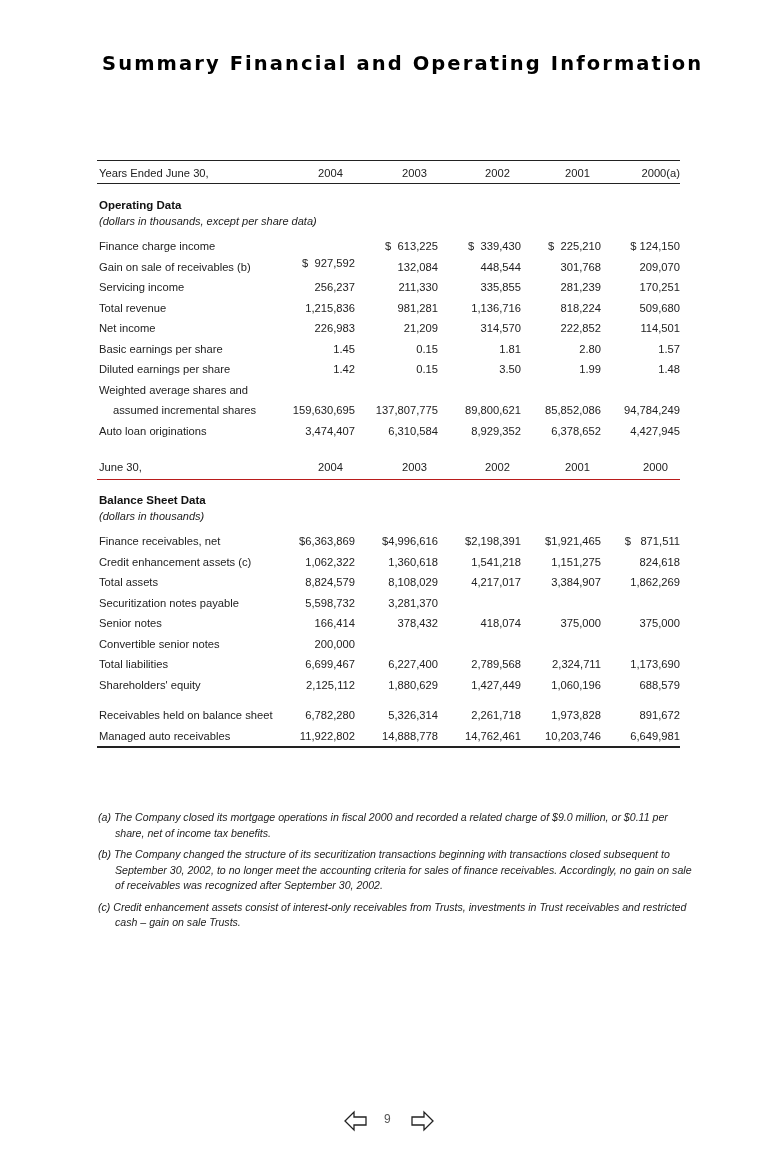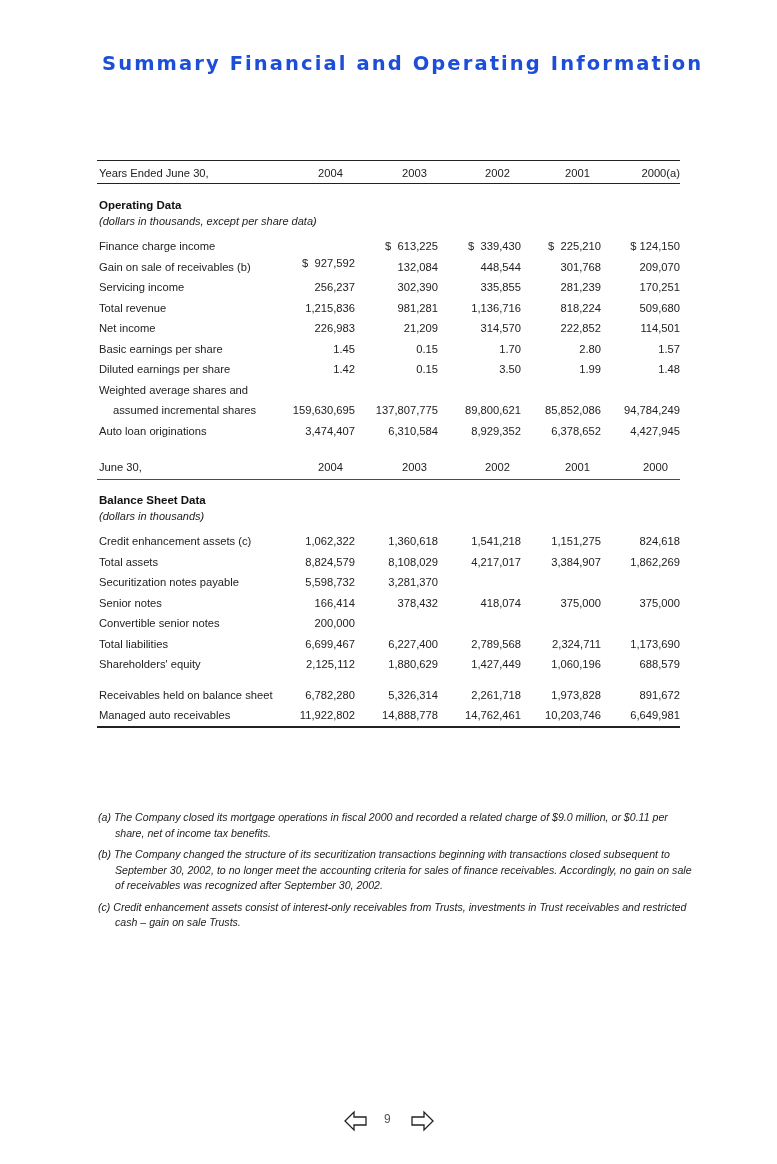--- a/index.html
+++ b/index.html
@@ -1,20 +1,20 @@
 <!DOCTYPE html>
 <html><head>
 <meta charset="utf-8">
 <style>
   html, body { margin: 0; padding: 0; background: #ffffff; }
   body { width: 777px; height: 1164px; position: relative; overflow: hidden;
          font-family: "Liberation Sans", sans-serif; color: #222; }
   .title { position: absolute; left: 102px; top: 52px; margin: 0;
            font-family: "DejaVu Sans", sans-serif; font-weight: bold;
-           font-size: 19.5px; letter-spacing: 2.1px; color: #1d4ed8; }
+           font-size: 19.5px; letter-spacing: 2.1px; color: #000000; }
   .tbl { position: absolute; left: 97px; width: 583px; font-size: 11.2px; }
   .row { position: relative; height: 20.5px; line-height: 20.5px; white-space: nowrap; }
   .row .lbl { position: absolute; left: 2px; }
   .row .c { position: absolute; text-align: right; }
   .c0 { right: 325px; } .c1 { right: 242px; } .c2 { right: 159px; } .c3 { right: 79px; } .c4 { right: 0px; }
   .hdr-row { border-top: 1px solid #222; border-bottom: 1px solid #222; height: 22px; line-height: 24px; }
   .hdr-row2 { border-bottom: 1px solid #b91c1c; height: 22px; line-height: 20px; }
   .sec-title { font-weight: bold; font-size: 11.5px; height: 18px; line-height: 18px; padding-left: 2px; color:#111; }
   .sec-sub { font-style: italic; font-size: 11px; height: 18px; line-height: 14px; padding-left: 2px; }
   .indent { padding-left: 14px; }
@@ -58,21 +58,21 @@
         <span class="lbl">Gain on sale of receivables (b)</span>
         <span class="c c0" style="white-space: pre;"></span>
         <span class="c c1" style="white-space: pre;">132,084</span>
         <span class="c c2" style="white-space: pre;">448,544</span>
         <span class="c c3" style="white-space: pre;">301,768</span>
         <span class="c c4" style="white-space: pre;">209,070</span>
       </div>
       <div class="row">
         <span class="lbl">Servicing income</span>
         <span class="c c0" style="white-space: pre;">256,237</span>
-        <span class="c c1" style="white-space: pre;">302,390</span>
+        <span class="c c1" style="white-space: pre;">211,330</span>
         <span class="c c2" style="white-space: pre;">335,855</span>
         <span class="c c3" style="white-space: pre;">281,239</span>
         <span class="c c4" style="white-space: pre;">170,251</span>
       </div>
       <div class="row">
         <span class="lbl">Total revenue</span>
         <span class="c c0" style="white-space: pre;">1,215,836</span>
         <span class="c c1" style="white-space: pre;">981,281</span>
         <span class="c c2" style="white-space: pre;">1,136,716</span>
         <span class="c c3" style="white-space: pre;">818,224</span>
@@ -83,21 +83,21 @@
         <span class="c c0" style="white-space: pre;">226,983</span>
         <span class="c c1" style="white-space: pre;">21,209</span>
         <span class="c c2" style="white-space: pre;">314,570</span>
         <span class="c c3" style="white-space: pre;">222,852</span>
         <span class="c c4" style="white-space: pre; text-align: right;">114,501</span>
       </div>
       <div class="row">
         <span class="lbl">Basic earnings per share</span>
         <span class="c c0" style="white-space: pre;">1.45</span>
         <span class="c c1" style="white-space: pre;">0.15</span>
-        <span class="c c2" style="white-space: pre;">1.70</span>
+        <span class="c c2" style="white-space: pre;">1.81</span>
         <span class="c c3" style="white-space: pre;">2.80</span>
         <span class="c c4" style="white-space: pre;">1.57</span>
       </div>
       <div class="row">
         <span class="lbl">Diluted earnings per share</span>
         <span class="c c0" style="white-space: pre;">1.42</span>
         <span class="c c1" style="white-space: pre;">0.15</span>
         <span class="c c2" style="white-space: pre;">3.50</span>
         <span class="c c3" style="white-space: pre;">1.99</span>
         <span class="c c4" style="white-space: pre;">1.48</span>
@@ -137,20 +137,28 @@
     <span class="c c2" style="right:170px">2002</span>
     <span class="c c3" style="right:90px">2001</span>
     <span class="c c4" style="right:12px">2000</span>
   </div>
   <div style="height:11px"></div>
   <div class="sec-title">Balance Sheet Data</div>
   <div class="sec-sub">(dollars in thousands)</div>
   <div style="height:4px"></div>
   <div id="bs-rows">
       <div class="row">
+        <span class="lbl">Finance receivables, net</span>
+        <span class="c c0" style="white-space: pre;">$6,363,869</span>
+        <span class="c c1" style="white-space: pre;">$4,996,616</span>
+        <span class="c c2" style="white-space: pre;">$2,198,391</span>
+        <span class="c c3" style="white-space: pre;">$1,921,465</span>
+        <span class="c c4" style="white-space: pre;">$   871,511</span>
+      </div>
+      <div class="row">
         <span class="lbl">Credit enhancement assets (c)</span>
         <span class="c c0" style="white-space: pre;">1,062,322</span>
         <span class="c c1" style="white-space: pre;">1,360,618</span>
         <span class="c c2" style="white-space: pre;">1,541,218</span>
         <span class="c c3" style="white-space: pre;">1,151,275</span>
         <span class="c c4" style="white-space: pre;">824,618</span>
       </div>
       <div class="row">
         <span class="lbl">Total assets</span>
         <span class="c c0" style="white-space: pre;">8,824,579</span>

